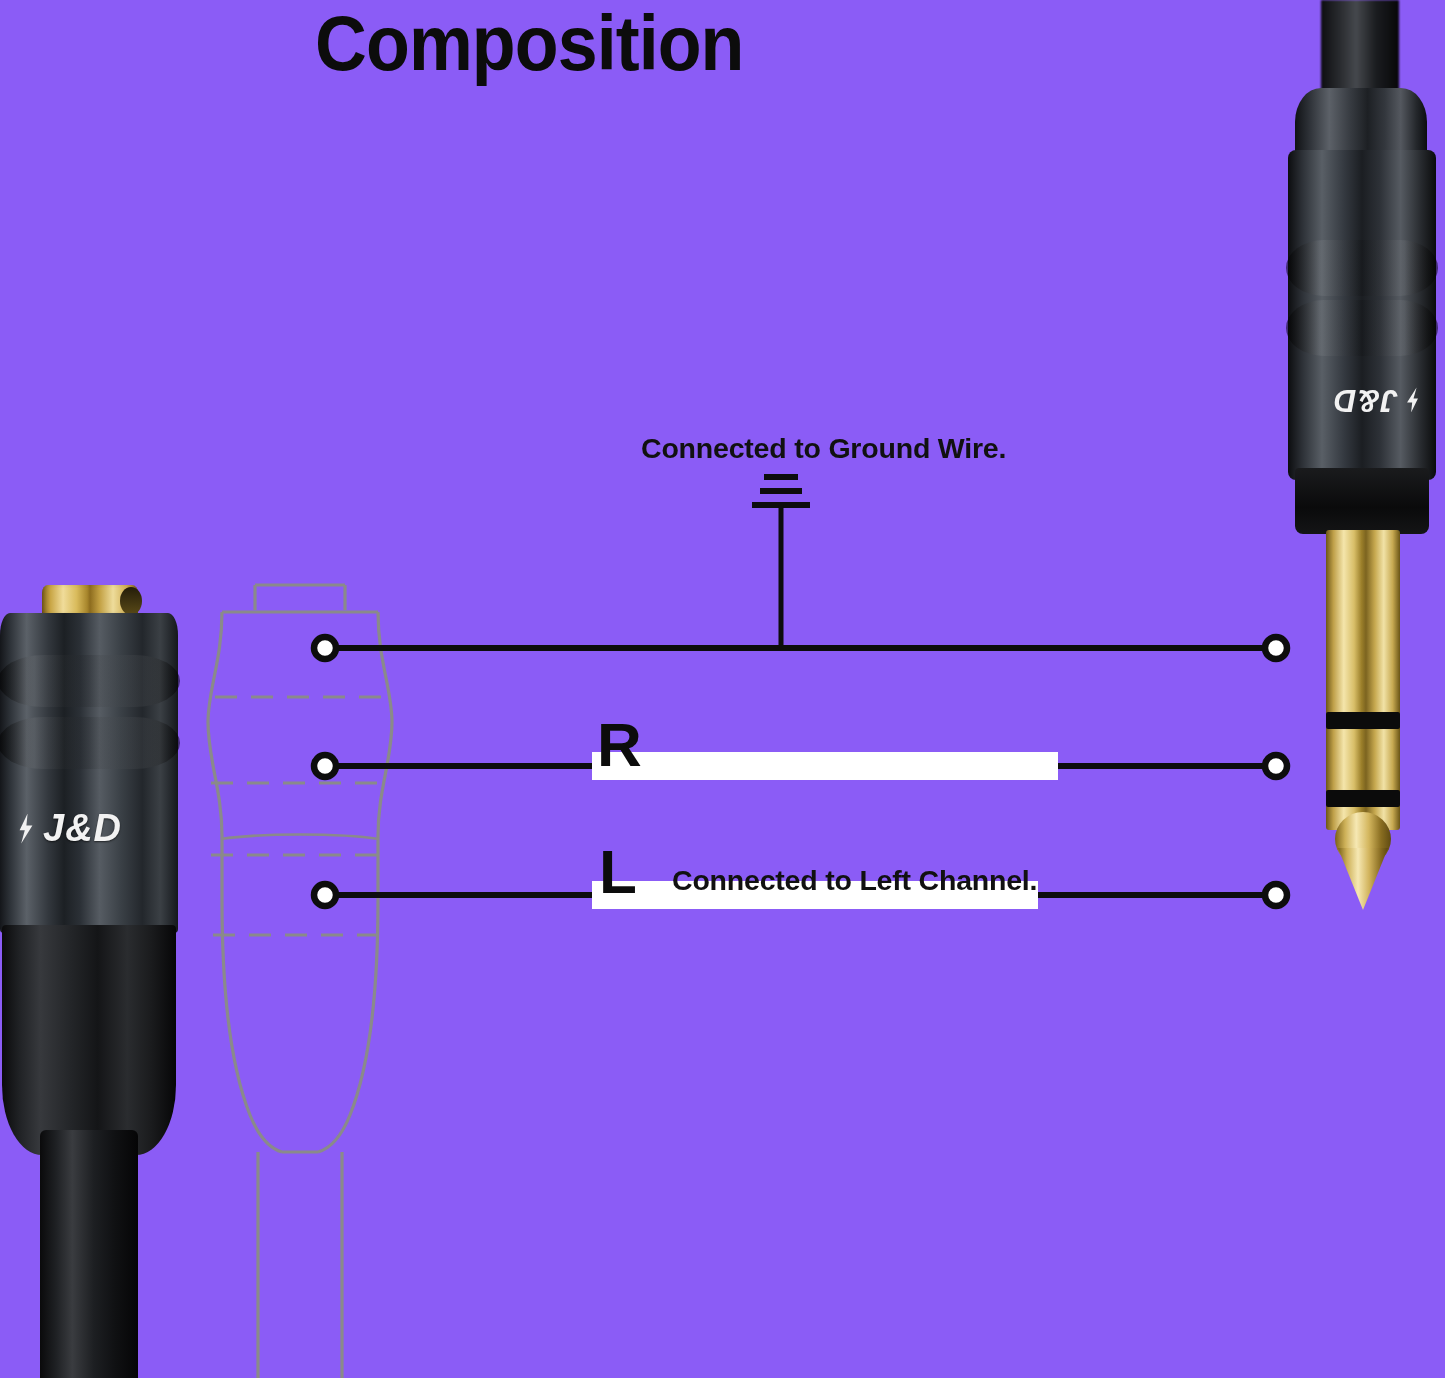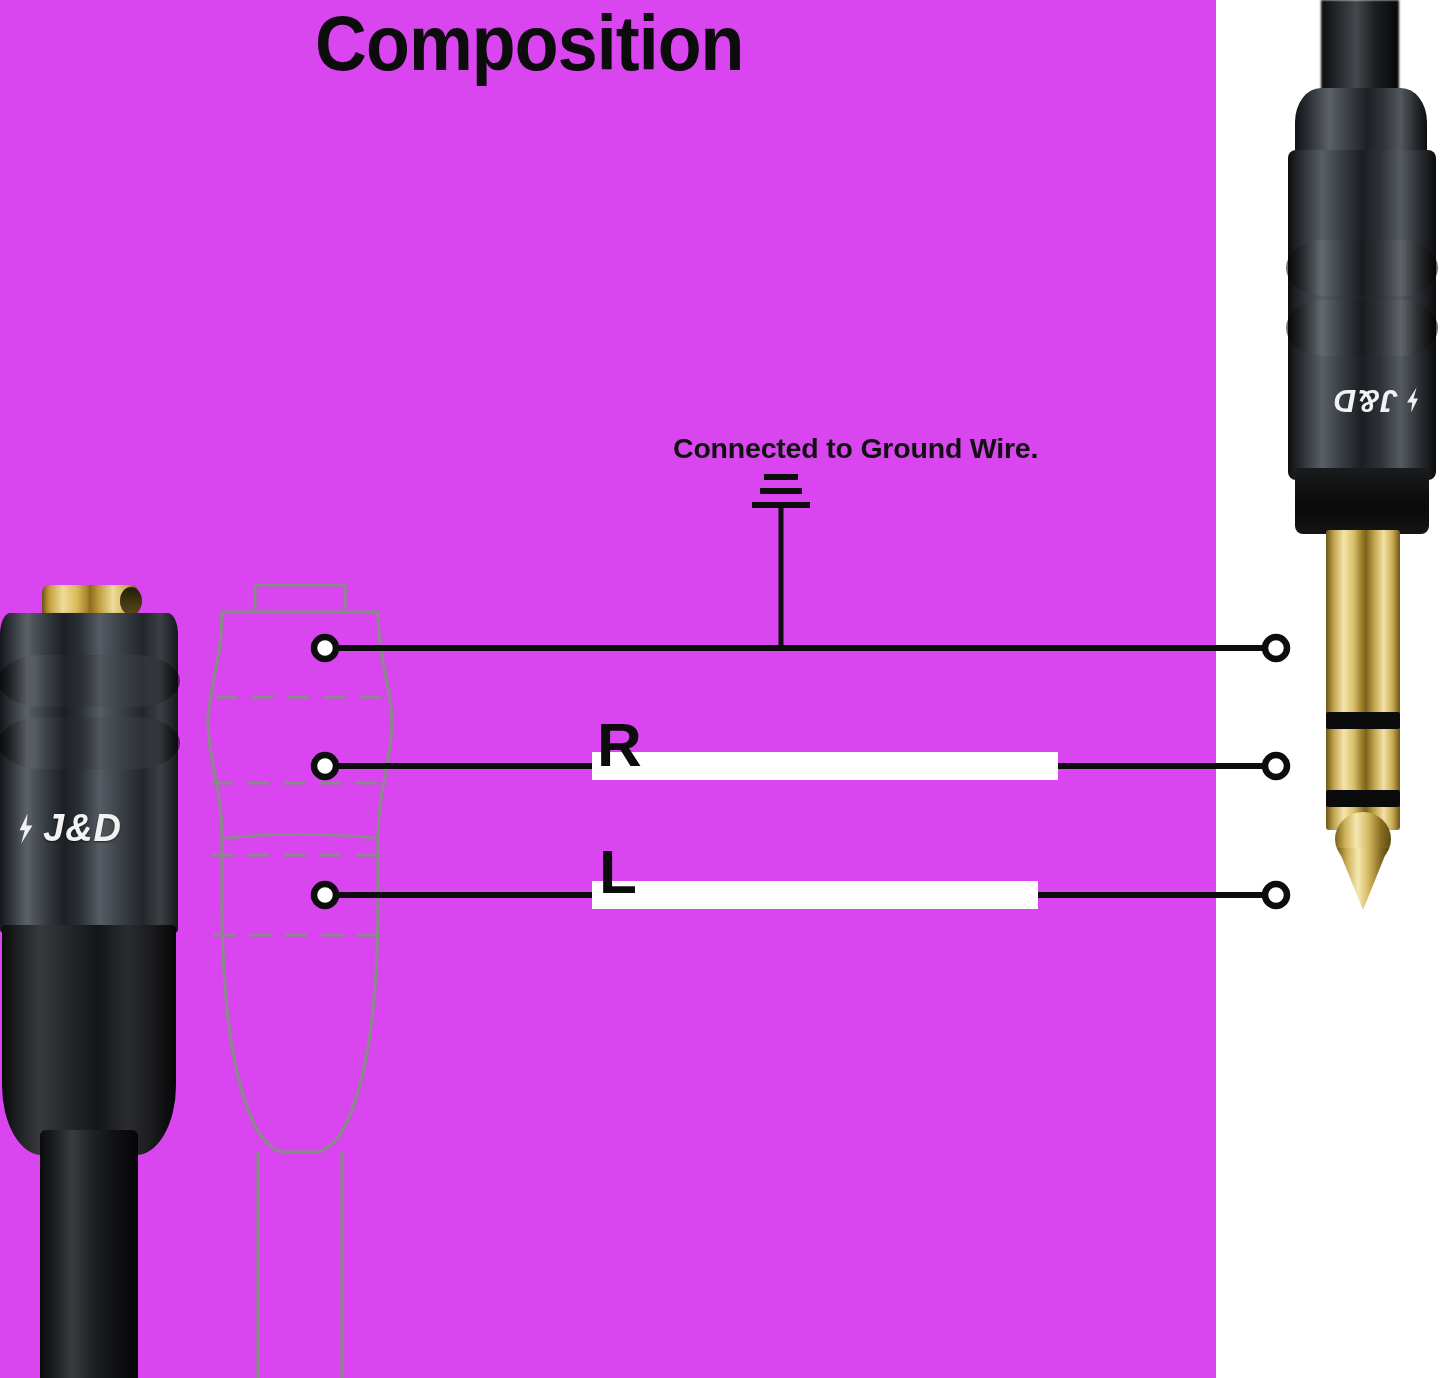--- a/index.html
+++ b/index.html
@@ -1,34 +1,34 @@
 <!DOCTYPE html>
 <html><head>
 <meta charset="utf-8">
 <style>
   html,body{margin:0;padding:0;background:#ffffff;}
   body{width:1445px;height:1378px;position:relative;overflow:hidden;
        font-family:"Liberation Sans","DejaVu Sans",sans-serif;color:#111;}
 
-  #stage{position:absolute;inset:0;width:1216px;height:1378px;background:#d946ef;}
+  #stage{position:absolute;inset:0;width:1445px;height:1378px;background:#8b5cf6;}
 
   
   #title{
     position:absolute;left:0;top:2px;width:1445px;
     text-align:center;
     font-size:78px;line-height:82px;font-weight:700;
     letter-spacing:-1px;
     transform:scaleX(.92);transform-origin:50% 0;
     color:#0c0c0c;
     padding-right:420px;box-sizing:border-box;
   }
 
   
   .lbl{position:absolute;font-size:28.5px;font-weight:600;color:#111;white-space:nowrap;letter-spacing:-.2px;}
-  #lbl-ground{left:673px;top:432px;}
+  #lbl-ground{left:641px;top:432px;}
   #lbl-right{left:672px;top:736px;}
   #lbl-left{left:672px;top:864px;}
 
   .chan{position:absolute;font-size:62px;font-weight:700;line-height:62px;color:#0c0c0c;}
   #chan-r{left:597px;top:714px;}
   #chan-l{left:599px;top:841px;}
 
   
   #svg-layer{position:absolute;left:0;top:0;width:1445px;height:1378px;}
 
@@ -194,20 +194,21 @@
       <circle cx="325" cy="895" r="11"></circle>
       <circle cx="1276" cy="648" r="11"></circle>
       <circle cx="1276" cy="766" r="11"></circle>
       <circle cx="1276" cy="895" r="11"></circle>
     </g>
   </svg>
 
   <div class="lbl" id="lbl-ground">Connected to Ground Wire.</div>
   <div class="chan" id="chan-r">R</div>
   <div class="chan" id="chan-l">L</div>
+  <div class="lbl" id="lbl-left">Connected to Left Channel.</div>
 
   <div id="female">
     <div class="fem-gold">
       <div class="fem-gold-hole"></div>
     </div>
     <div class="fem-body"></div>
     <div class="fem-waist" style="top:70px"></div>
     <div class="fem-waist" style="top:132px"></div>
     <div class="fem-lower"></div>
     <div class="fem-cable"></div>

